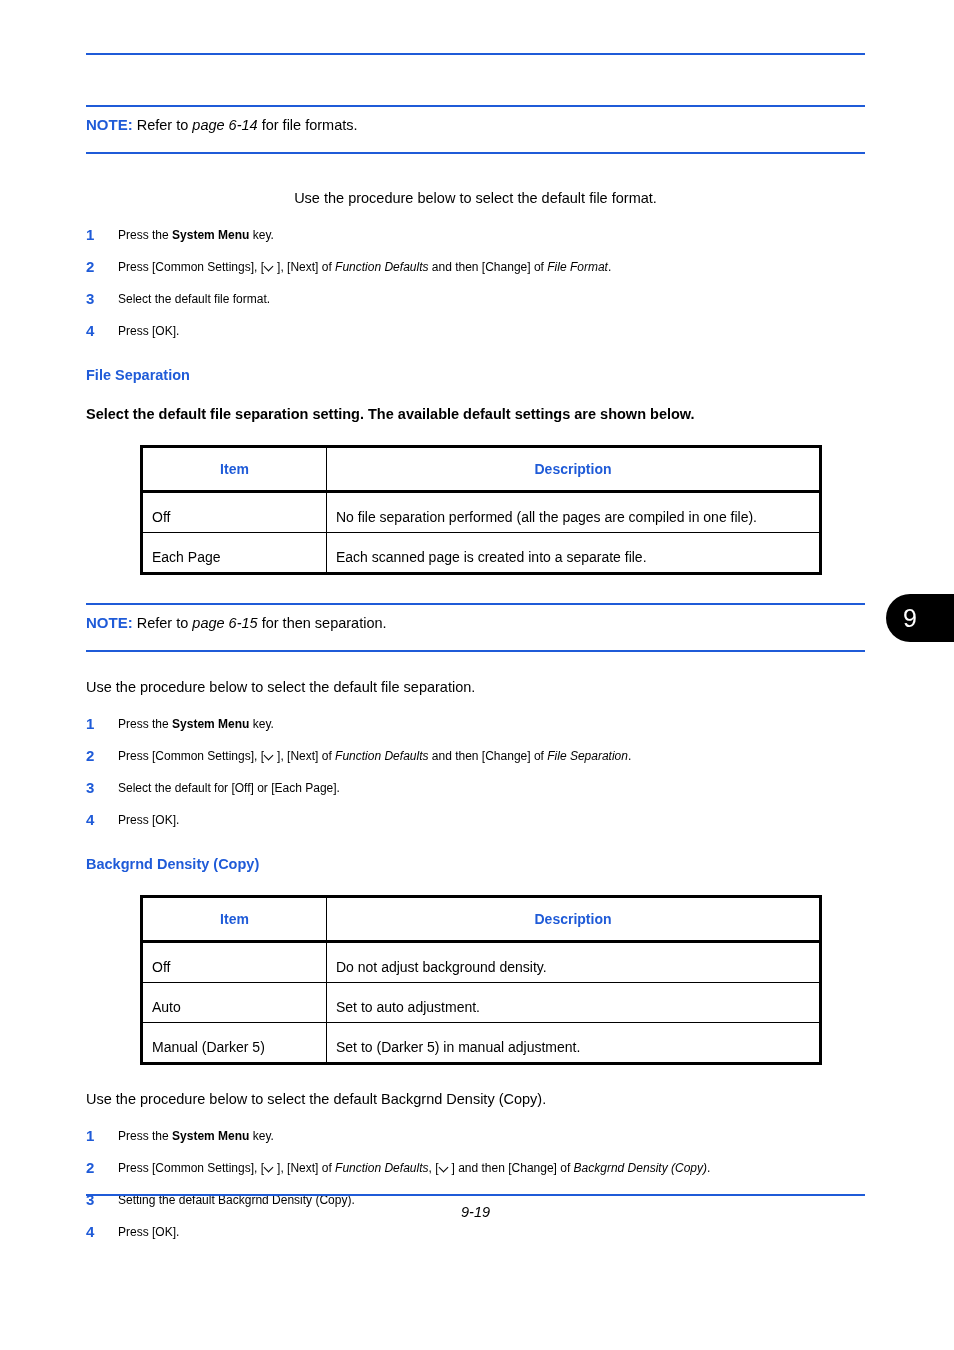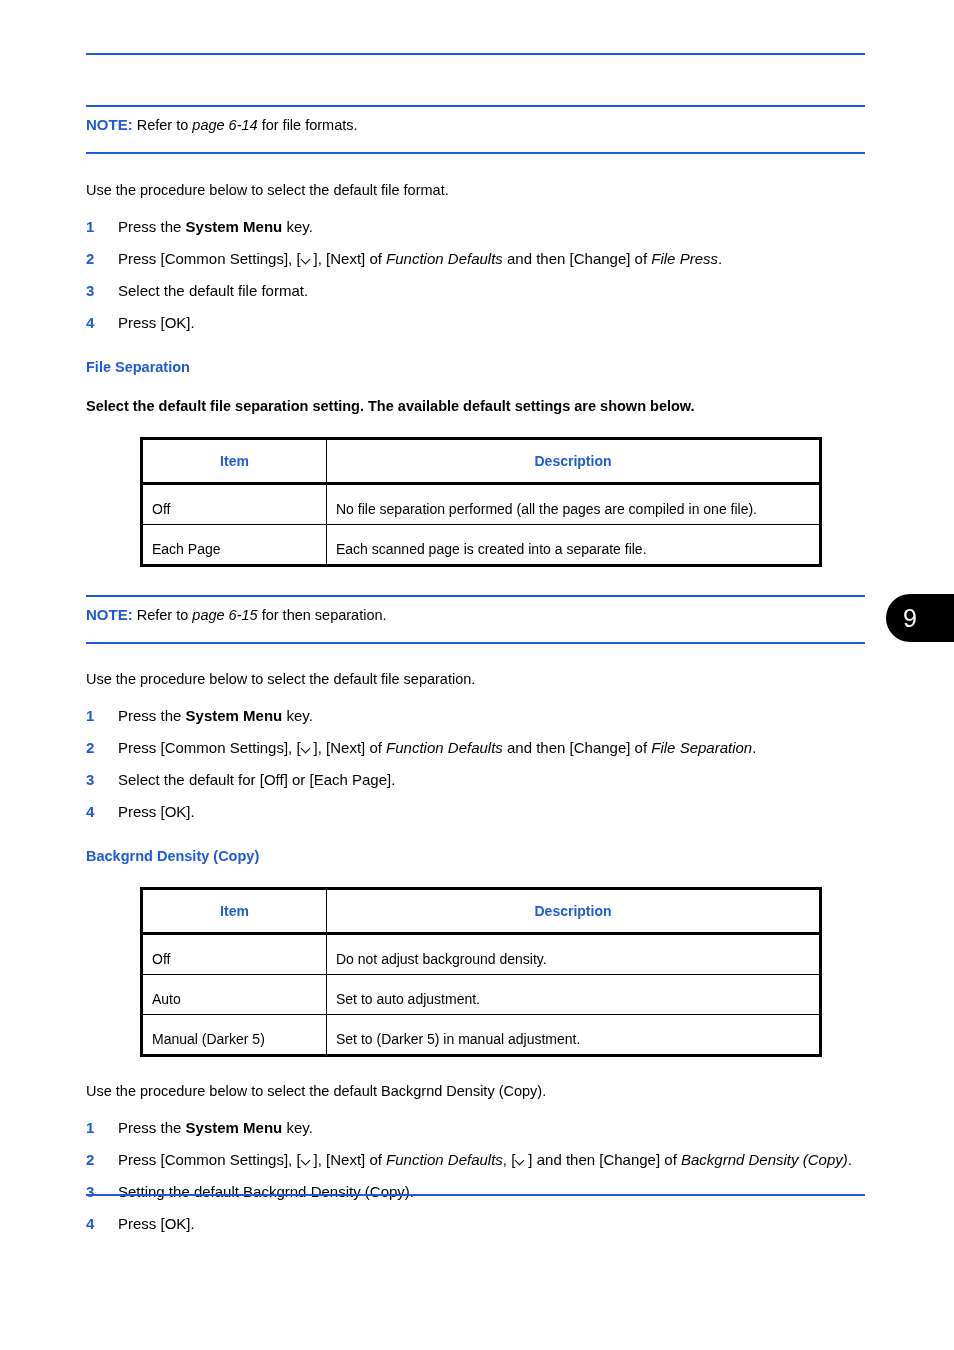--- a/index.html
+++ b/index.html
@@ -115,21 +115,21 @@
   .step:last-child { margin-bottom: 0; }
   .step-num {
     color: #1F5BD8;
     font-weight: bold;
     font-size: 15px;
     line-height: 20px;
     width: 32px;
     flex: 0 0 32px;
   }
   .step-text {
-    font-size: 15px;
+    font-size: 12px;
     line-height: 20px;
     flex: 1 1 auto;
   }
 
   
   .chev {
     display: inline-block;
     width: 13px;
     height: 9px;
     position: relative;
@@ -209,30 +209,30 @@
   </div>
 
   <div class="content">
 
     <div class="note-block">
       <div class="note-text">
         <span class="note-label">NOTE:</span><span> Refer to </span><span class="ital">page 6-14</span><span> for file formats.</span>
       </div>
     </div>
 
-    <div class="para" style="margin-top:26px;">Use the procedure below to select the default file format.</div>
+    <div class="para" style="margin-top:34px;text-align:center;">Use the procedure below to select the default file format.</div>
 
     <div class="steps" style="margin-top:17px;">
       <div class="step">
         <div class="step-num">1</div>
         <div class="step-text"><span>Press the </span><span class="bold">System Menu</span><span> key.</span></div>
       </div>
       <div class="step">
         <div class="step-num">2</div>
-        <div class="step-text"><span>Press [Common Settings], [</span><span class="chev"></span><span>], [Next] of </span><span class="ital">Function Defaults</span><span> and then [Change] of </span><span class="ital">File Press</span><span>.</span></div>
+        <div class="step-text"><span>Press [Common Settings], [</span><span class="chev"></span><span>], [Next] of </span><span class="ital">Function Defaults</span><span> and then [Change] of </span><span class="ital">File Format</span><span>.</span></div>
       </div>
       <div class="step">
         <div class="step-num">3</div>
         <div class="step-text">Select the default file format.</div>
       </div>
       <div class="step">
         <div class="step-num">4</div>
         <div class="step-text">Press [OK].</div>
       </div>
     </div>
@@ -335,15 +335,16 @@
       <div class="step">
         <div class="step-num">4</div>
         <div class="step-text">Press [OK].</div>
       </div>
     </div>
 
   </div>
 
   <div class="footer">
     <div class="footer-rule"></div>
+    <div class="footer-page">9-19</div>
   </div>
 
 </div>
 
 </body></html>

